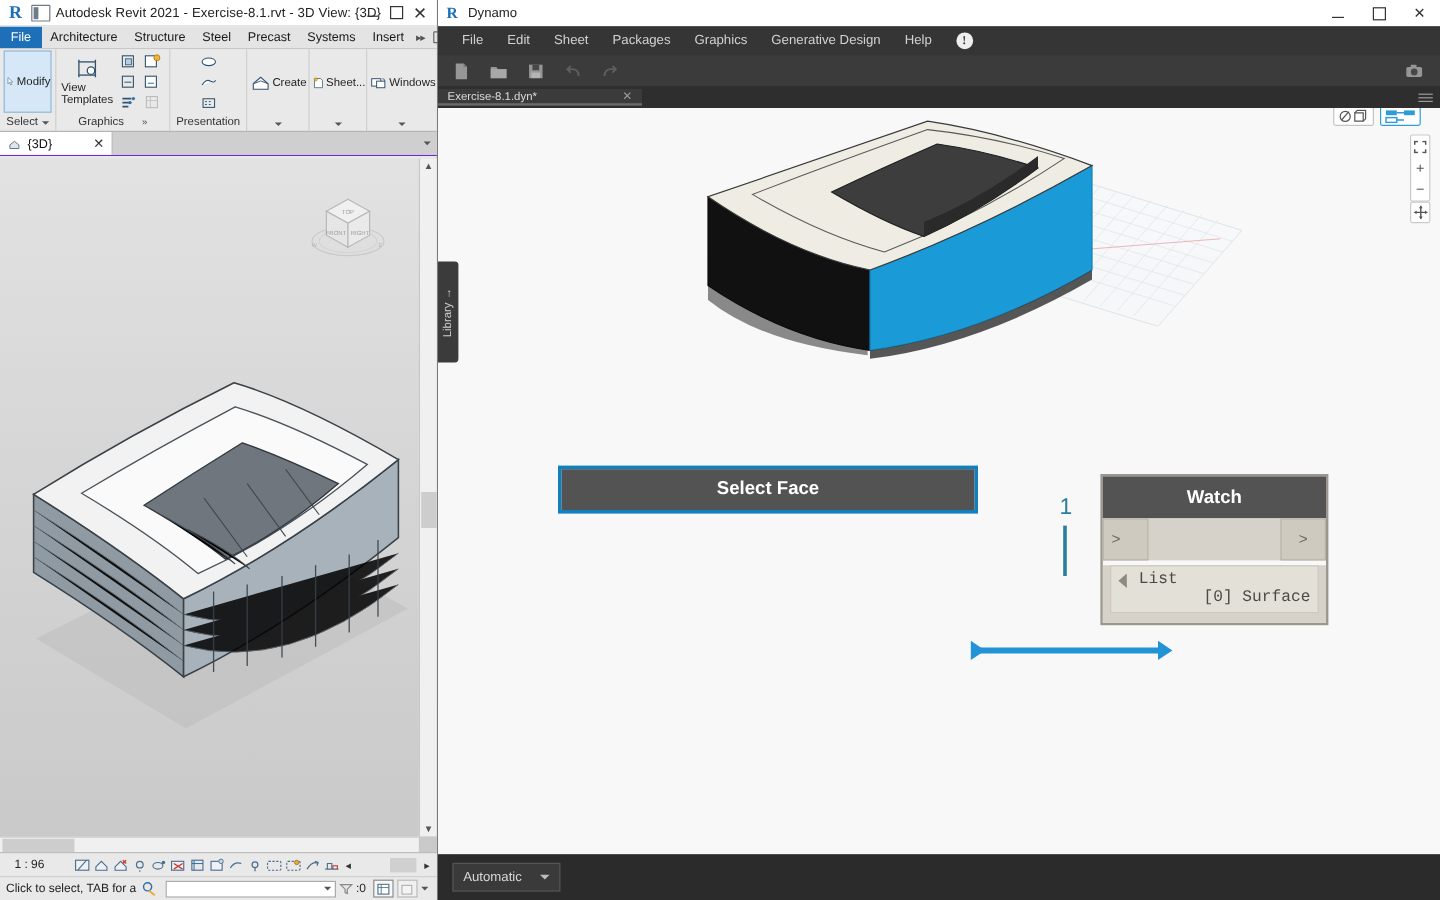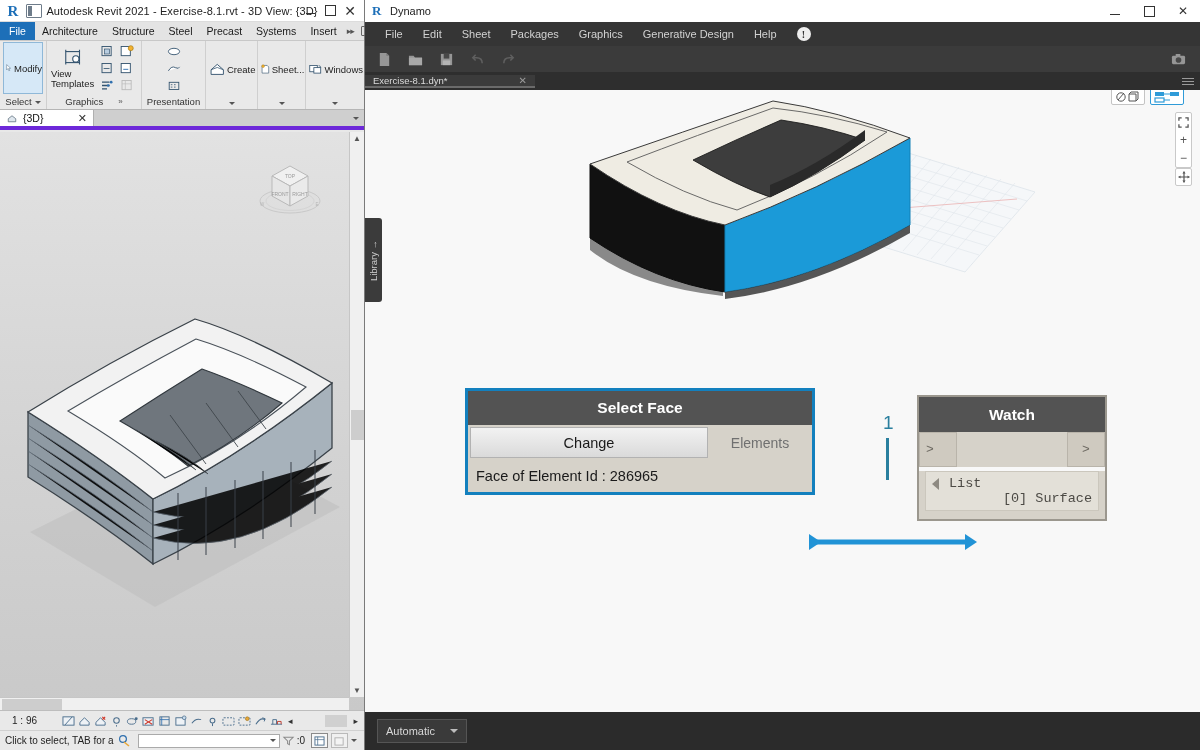--- a/index.html
+++ b/index.html
@@ -77,21 +77,21 @@
   .rv-bigbtn.sel { background: #d6e8f7; border: 1px solid #8fb8d8; }
   .ico { width:24px; height:22px; display:block;}
   .ico-sm { width:16px;height:15px; display:block;}
   .rv-small-grid { display:grid; grid-template-columns: repeat(2, 18px); gap:2px;}
   .rv-vt { display:flex; flex-direction:column; align-items:center; font-size:9.5px; color:#222; width:46px;}
   .rv-pres { display:flex;flex-direction:column; align-items:center; gap:2px;}
   .rv-dropcaret { display:flex;align-items:center;justify-content:center;height:12px;}
 
   .rv-viewtabbar {
     height: 20px; background: #d9d9d9; display:flex; align-items: stretch;
-    border-bottom: 4px solid #6d28d9;
+    border-bottom: 1px solid #6d28d9;
   }
   .rv-viewtab {
     background:#fff; display:flex; align-items:center; gap:5px; padding:0 6px;
     font-size:10.5px; color:#111; min-width:94px; border-right:1px solid #b0b0b0;
   }
   .rv-viewtab-x { margin-left:auto; font-size:11px; color:#333;}
   .rv-viewtab-fill { flex:1; background:#cfcfcf; display:flex; align-items:center; justify-content:flex-end; padding-right:5px;}
 
   .rv-canvas {
     position:absolute; left:0; right:0; top:132px; bottom:40px;
@@ -739,27 +739,20 @@
       <div class="annot-line" style="left:521px; top:348px; height:42px;"></div>
 
       <svg style="position:absolute; left:440px; top:330px; pointer-events:none;" width="340" height="160" viewBox="0 0 340 160">
         <path d="M10 122 C 60 122, 90 122, 165 122" fill="none" stroke="#2193d6" stroke-width="5"></path>
         <path d="M4 114 L16 122 L4 130 Z" fill="#2193d6"></path>
         <path d="M160 114 L172 122 L160 130 Z" fill="#2193d6"></path>
       </svg>
 
       <div class="node node-sel" style="left:100px; top:298px; width:350px;">
         <div class="node-head" style="height:34px;">Select Face</div>
-        <div class="node-body">
-          <div class="node-btnrow" style="height:35px;">
-            <div class="node-btn" style="width:238px; margin:2px 0 2px 2px;">Change</div>
-            <div class="node-port-out">Elements</div>
-          </div>
-          <div class="node-textrow" style="height:32px;">Face of Element Id : 286965</div>
-        </div>
       </div>
 
       <div class="node" style="left:552px; top:305px; width:190px; border:2px solid #9b978e;">
         <div class="node-head" style="height:35px;">Watch</div>
         <div class="watch-ports" style="height:35px;">
           <div class="watch-port">&gt;</div>
           <div class="watch-mid"></div>
           <div class="watch-port" style="justify-content:center;padding-left:0">&gt;</div>
         </div>
         <div class="node-body" style="padding-bottom:2px">

